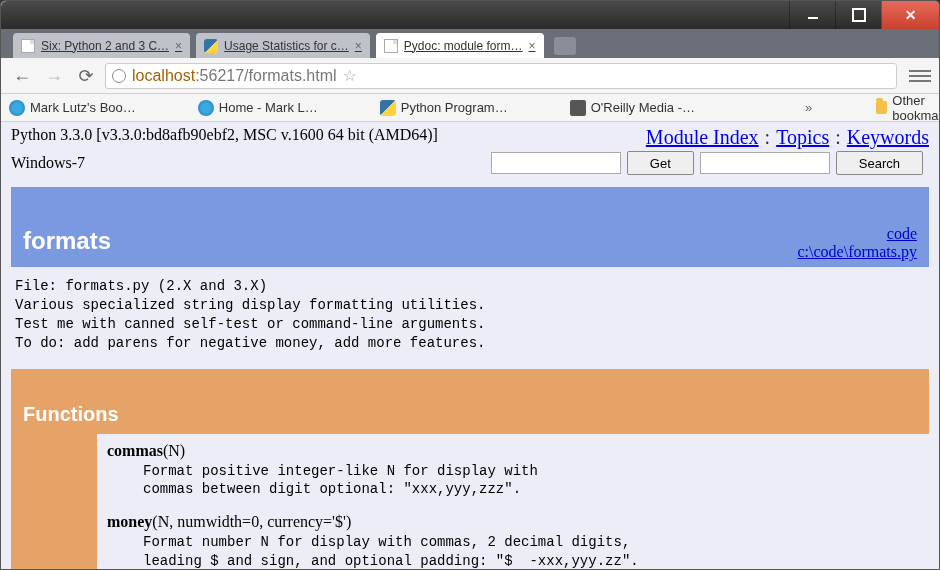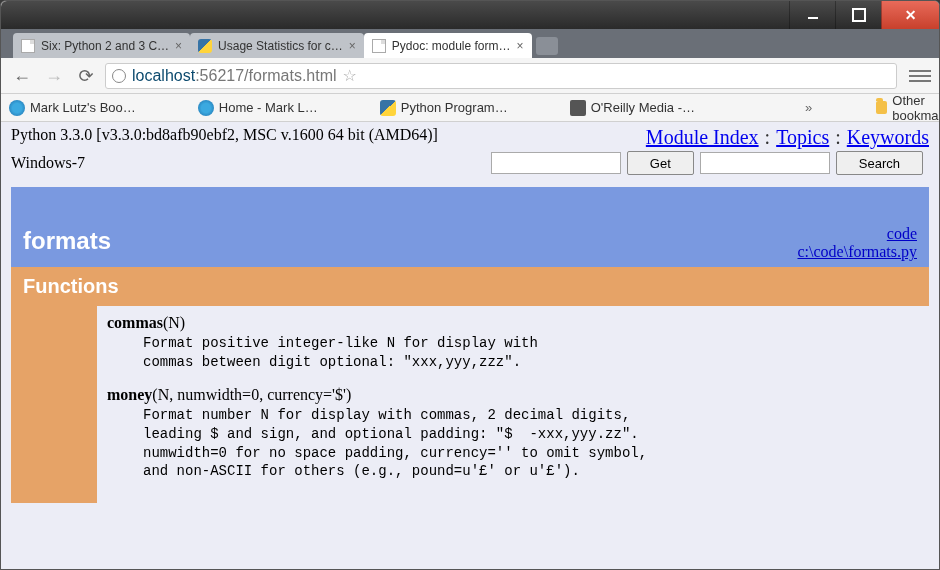--- a/index.html
+++ b/index.html
@@ -9,35 +9,35 @@
 .window { width: 940px; height: 570px; background: #fff; border: 1px solid #555; border-radius: 6px 6px 0 0; overflow: hidden; box-shadow: 0 0 8px rgba(0,0,0,0.5) inset; }
 .titlebar { height: 28px; background: linear-gradient(#4a4a4a, #2a2a2a); display: flex; justify-content: flex-end; align-items: stretch; border-radius: 6px 6px 0 0; }
 .winbtn { width: 46px; display: flex; align-items: center; justify-content: center; color: #fff; font-size: 13px; border-left: 1px solid rgba(0,0,0,0.3); }
 .winbtn.min::before { content: ""; width: 10px; height: 2px; background: #fff; margin-top: 6px; }
 .winbtn.max::before { content: ""; width: 10px; height: 10px; border: 2px solid #fff; }
 .winbtn.close { background: linear-gradient(#e86a5a, #c8402c); width: 58px; border-radius: 0 4px 0 0; }
 .winbtn.close::before { content: "✕"; font-weight: bold; font-size: 14px; }
 
 
 .tabstrip { height: 29px; background: #6a6f77; display: flex; align-items: flex-end; padding-left: 12px; }
-.tab { height: 25px; background: #bfc3c9; border-radius: 4px 4px 0 0; display: flex; align-items: center; padding: 0 8px; font-size: 12px; color: #333; min-width: 150px; max-width: 180px; position: relative; }
+.tab { height: 25px; background: #bfc3c9; border-radius: 4px 4px 0 0; display: flex; align-items: center; padding: 0 8px; margin-right: 6px; font-size: 12px; color: #333; min-width: 150px; max-width: 180px; position: relative; text-decoration: underline; }
 .tab.active { background: #fff; }
 .tab .favicon { width: 14px; height: 14px; margin-right: 6px; flex-shrink: 0; }
 .tab .tlabel { white-space: nowrap; overflow: hidden; text-overflow: ellipsis; flex: 1; }
 .tab .tclose { margin-left: 6px; font-size: 12px; color: #666; }
 .newtab { width: 22px; height: 18px; background: #8a8f97; border-radius: 3px; margin-left: 4px; margin-bottom: 3px; }
 
 
 .toolbar { height: 36px; background: #f5f5f5; border-bottom: 1px solid #d0d0d0; display: flex; align-items: center; padding: 0 8px; gap: 6px; }
 .navbtn { width: 26px; height: 26px; display: flex; align-items: center; justify-content: center; color: #666; font-size: 18px; border-radius: 3px; }
 .navbtn.disabled { color: #bbb; }
 .urlbar { flex: 1; height: 26px; border: 1px solid #ccc; border-radius: 3px; display: flex; align-items: center; padding: 0 6px; background: #fff; }
 .urlbar .globe { width: 14px; height: 14px; border: 1px solid #888; border-radius: 50%; margin-right: 6px; position: relative; }
 .urlbar .urltext { font-size: 16px; color: #777; }
-.urlbar .urltext .host { color: #0c4a6e; }
+.urlbar .urltext .host { color: #a16207; }
 .star { color: #aaa; font-size: 16px; margin-left: 6px; }
 .menu { width: 22px; height: 22px; display: flex; flex-direction: column; justify-content: center; gap: 3px; margin-left: 6px; }
 .menu span { height: 2px; background: #777; }
 
 
 .bmbar { height: 28px; background: #f5f5f5; border-bottom: 1px solid #d0d0d0; display: flex; align-items: center; padding: 0 8px; font-size: 13px; color: #333; gap: 48px; }
 .bmitem { display: flex; align-items: center; margin-right: 14px; white-space: nowrap; }
 .bmitem .bico { width: 16px; height: 16px; margin-right: 5px; flex-shrink: 0; }
 .bmspacer { flex: 1; }
 .chev { color: #666; margin-right: 16px; font-size: 13px; }
@@ -62,21 +62,21 @@
 .header-row2 button { height: 24px; padding: 0 22px; font-size: 13px; background: #efefef; border: 1px solid #888; border-radius: 2px; margin: 0 6px; }
 
 .blueband { background: #7a99e0; padding: 40px 12px 12px 12px; position: relative; }
 .blueband .modname { color: #fff; font-family: Arial; font-size: 24px; font-weight: bold; }
 .blueband .links { position: absolute; right: 12px; bottom: 6px; text-align: right; font-family: "Times New Roman", serif; font-size: 16px; }
 .blueband .links a { color: #0000c8; text-decoration: underline; display: block; }
 
 .docstring { font-family: "Courier New", monospace; font-size: 14px; padding: 10px 4px 16px 4px; line-height: 1.35; white-space: pre; }
 
 .orangeband { background: #e6a367; padding: 8px 12px; }
-.orangeband .sectitle { color: #fff; font-family: Arial; font-size: 20px; font-weight: bold; }
+.orangeband .sectitle { color: #fff; font-family: Arial; font-size: 20px; font-weight: bold; margin-top: 26px; }
 
 .funcsec { display: flex; }
 .funcsec .leftbar { width: 86px; background: #e6a367; }
 .funcsec .funcbody { flex: 1; background: #ecedf6; padding: 8px 10px; font-family: "Times New Roman", serif; font-size: 16px; }
 .funcsec .fname { font-weight: bold; }
 .funcsec .fdesc { font-family: "Courier New", monospace; font-size: 14px; white-space: pre; margin: 2px 0 14px 36px; line-height: 1.35; }
 
 
 .content::-webkit-scrollbar { width: 16px; }
 .content::-webkit-scrollbar-track { background: #f0f0f0; }
@@ -181,20 +181,24 @@
       </div>
 
       <div class="blueband">
         <div class="modname">formats</div>
         <div class="links">
           <a>code</a>
           <a>c:\code\formats.py</a>
         </div>
       </div>
 
+      <div class="docstring">File: formats.py (2.X and 3.X)
+Various specialized string display formatting utilities.
+Test me with canned self-test or command-line arguments.
+To do: add parens for negative money, add more features.</div>
 
       <div class="orangeband">
         <div class="sectitle">Functions</div>
       </div>
 
       <div class="funcsec">
         <div class="leftbar"></div>
         <div class="funcbody">
           <div>
             <span class="fname">commas</span><span>(N)</span>

